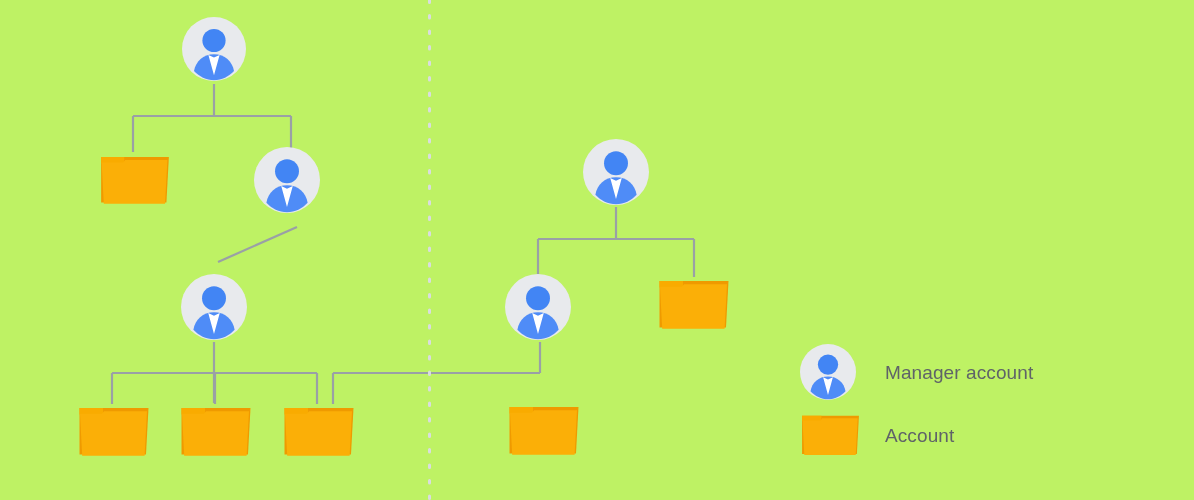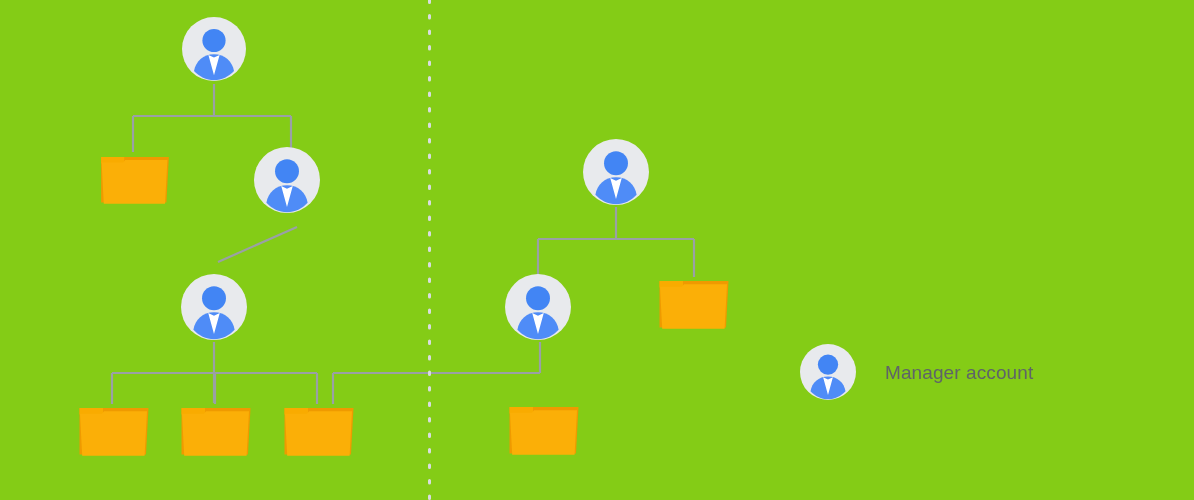--- a/index.html
+++ b/index.html
@@ -8,21 +8,21 @@
     background: #ffffff;
   }
   body {
     font-family: "Liberation Sans", sans-serif;
     -webkit-font-smoothing: antialiased;
   }
   #stage {
     position: relative;
     width: 1194px;
     height: 500px;
-    background: #84cc16;
+    background: #bef264;
     overflow: hidden;
   }
   #wires {
     position: absolute;
     left: 0;
     top: 0;
     width: 1194px;
     height: 500px;
     pointer-events: none;
   }
@@ -211,16 +211,24 @@
 
     <div class="legend-row" style="left:800px; top:344px; height:56px;">
       <div class="legend-icon manager" style="width:56px; height:56px;">
         <svg viewBox="0 0 64 64">
             <use href="#sym-person"></use>
           </svg>
       </div>
       <div class="legend-label" style="margin-left:29px;">Manager account</div>
     </div>
 
+    <div class="legend-row" style="left:800px; top:410px; height:50px;">
+      <div class="legend-icon" style="width:61px; height:48px;">
+        <svg viewBox="0 0 74 55">
+            <use href="#sym-folder"></use>
+          </svg>
+      </div>
+      <div class="legend-label" style="margin-left:24px;">Account</div>
+    </div>
 
   </div>
 
 </div>
 
 </body></html>

